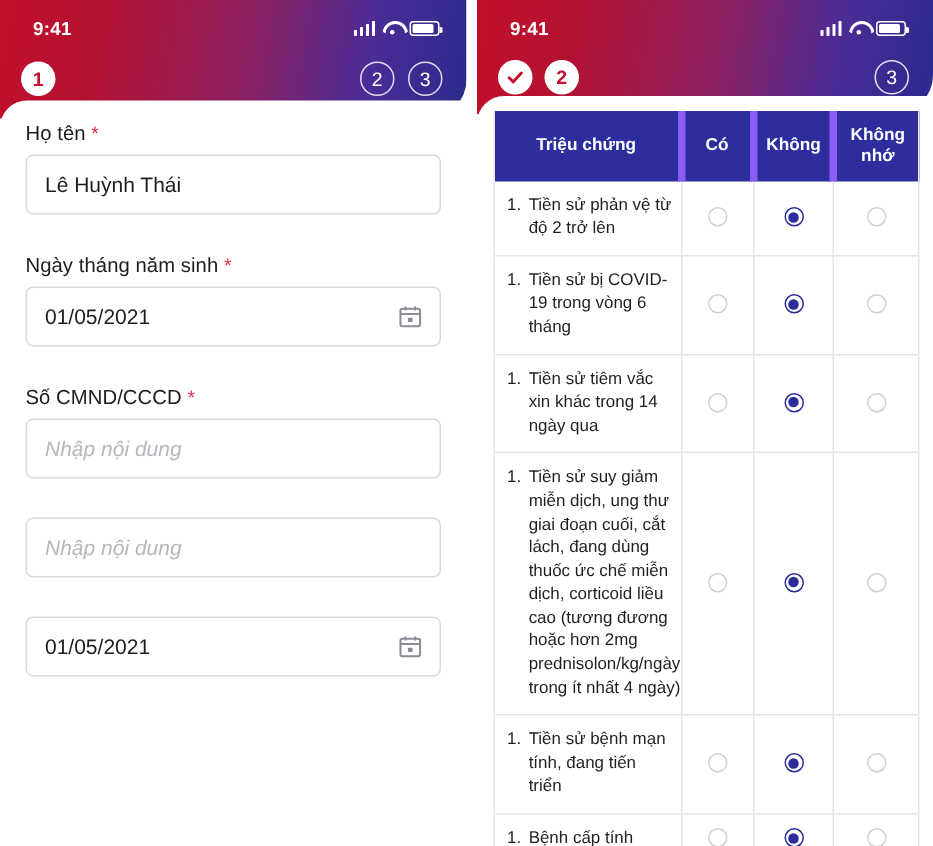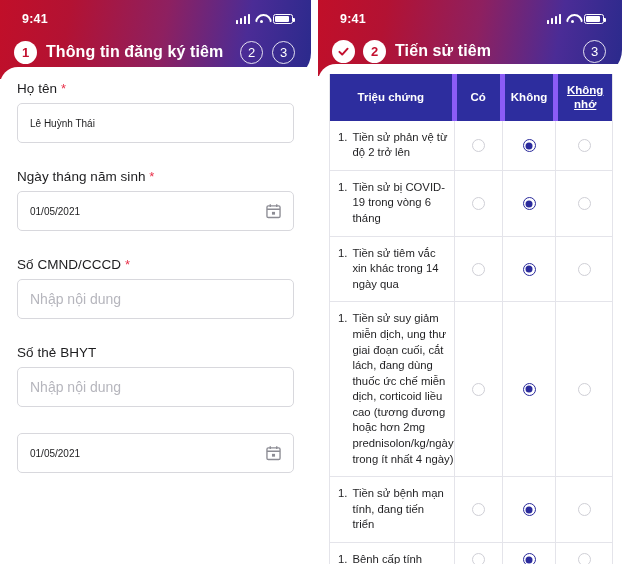--- a/index.html
+++ b/index.html
@@ -137,26 +137,27 @@
     position: relative;
     height: 40px;
     border: 1px solid #d8d8dd;
     border-radius: 5px;
     background: #fff;
     display: flex;
     align-items: center;
     padding: 0 12px;
   }
   .control .val {
-    font-size: 10px;
+    font-size: 14px;
     color: #1d1d1f;
   }
   .control .ph {
     font-size: 14px;
     color: #b6b6bd;
+    font-style: italic;
   }
   .control .trail {
     position: absolute;
     right: 11px; top: 50%;
     transform: translateY(-50%);
     display: flex; align-items: center;
   }
   .cal-icon { width: 17px; height: 17px; display: block; }
   .chev { width: 17px; height: 11px; display: block; }
 
@@ -170,21 +171,21 @@
   table.hist th {
     background: #2d2d9e;
     color: #ffffff;
     font-size: 11.5px;
     font-weight: bold;
     padding: 9px 4px;
     vertical-align: middle;
     line-height: 1.25;
     border-right: 5px solid #8b5cf6;
   }
-  table.hist th:last-child { border-right: none; text-decoration: underline; }
+  table.hist th:last-child { border-right: none; }
   table.hist th.sym { text-align: center; }
   table.hist td {
     border-bottom: 1px solid #e4e4ea;
     border-right: 1px solid #e4e4ea;
     padding: 9px 6px;
     font-size: 11.3px;
     color: #1f1f21;
     line-height: 1.38;
     vertical-align: middle;
   }
@@ -231,21 +232,20 @@
               <i></i>
             </span>
           <span class="wifi"></span>
           <span class="batt">
               <span></span>
             </span>
         </div>
       </div>
       <div class="titlerow">
         <div class="badge filled">1</div>
-        <div class="htitle">Thông tin đăng ký tiêm</div>
         <div class="spacer"></div>
         <div class="steps-right">
           <div class="badge outline">2</div>
           <div class="badge outline">3</div>
         </div>
       </div>
     </div>
 
     <div class="sheet">
       <div class="form">
@@ -274,21 +274,20 @@
         </div>
 
         <div class="field">
           <div class="label"><span>Số CMND/CCCD</span> <span class="req">*</span></div>
           <div class="control">
             <span class="ph">Nhập nội dung</span>
           </div>
         </div>
 
         <div class="field">
-          <div class="label">Số thẻ BHYT</div>
           <div class="control">
             <span class="ph">Nhập nội dung</span>
           </div>
         </div>
 
         <div class="field">
           <div class="control">
             <span class="val">01/05/2021</span>
             <span class="trail">
               <svg class="cal-icon" viewBox="0 0 20 20" fill="none" stroke="#8c8c94" stroke-width="1.6">
@@ -324,21 +323,20 @@
             </span>
         </div>
       </div>
       <div class="titlerow">
         <div class="badge check">
           <svg viewBox="0 0 14 14" fill="none" stroke="#c3102f" stroke-width="2.1" stroke-linecap="round" stroke-linejoin="round">
             <polyline points="2.6,7.4 5.6,10.3 11.4,4"></polyline>
           </svg>
         </div>
         <div class="badge filled" style="margin-left:8px">2</div>
-        <div class="htitle">Tiến sử tiêm</div>
         <div class="spacer"></div>
         <div class="steps-right">
           <div class="badge outline">3</div>
         </div>
       </div>
     </div>
 
     <div class="sheet">
       <div class="tablewrap">
         <table class="hist">

